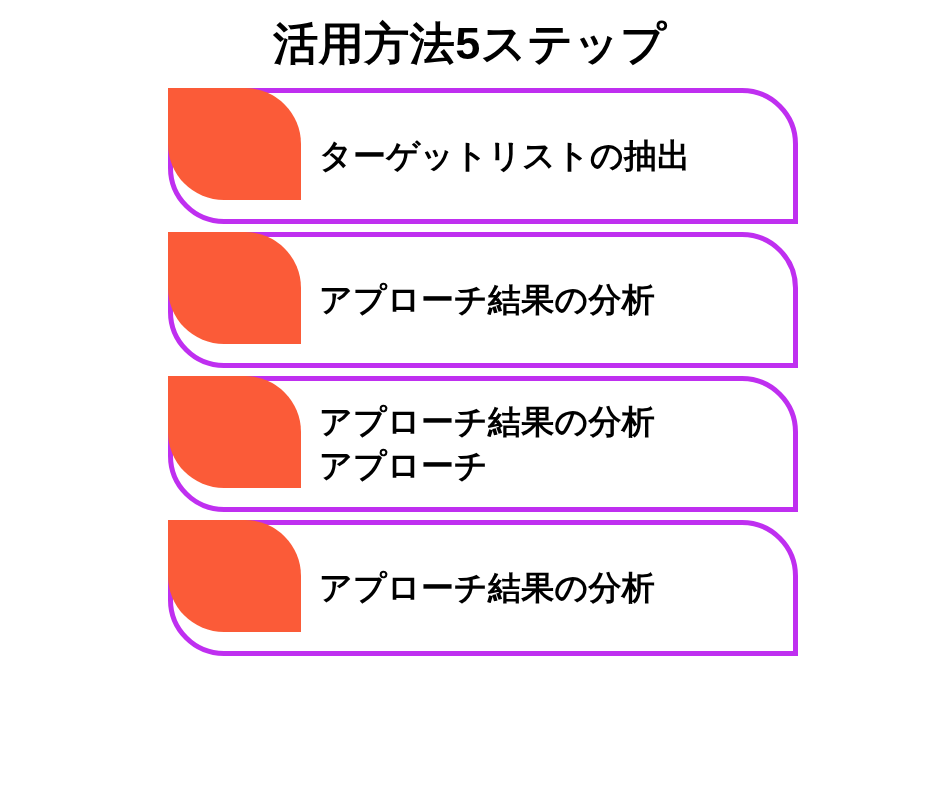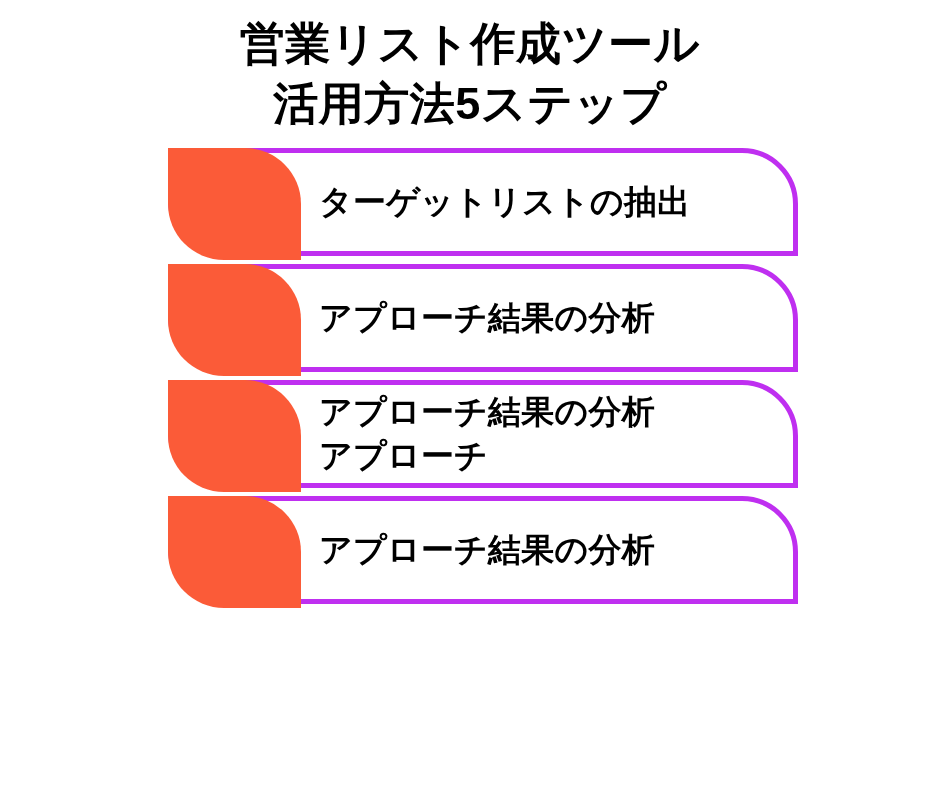--- a/index.html
+++ b/index.html
@@ -44,21 +44,21 @@
   .steps {
     position: relative;
     margin: 14px 0 0 0;
     padding: 0;
     list-style: none;
   }
 
   .step-row {
     position: relative;
     width: 630px;
-    height: 108px;
+    height: 136px;
     margin: 0 0 8px 168px;
     box-sizing: border-box;
     
     border: 5px solid var(--accent-purple, #bf2ff0);
     border-radius: 0 56px 0 56px;
     background: #ffffff;
     display: flex;
     align-items: center;
   }
   .step-row:last-child {
@@ -92,21 +92,20 @@
     display: block;
     white-space: nowrap;
   }
 </style>
 </head>
 <body style="background: rgb(255, 255, 255);">
 
 <div class="infographic">
 
   <div class="title-block">
-    <span class="title-line">営業リスト作成ツール</span>
     <span class="title-line">活用方法5ステップ</span>
   </div>
 
   <ul class="steps">
 
     <li class="step-row">
       <span class="step-marker"></span>
       <span class="step-text">
         <span class="tline">ターゲットリストの抽出</span>
       </span>

